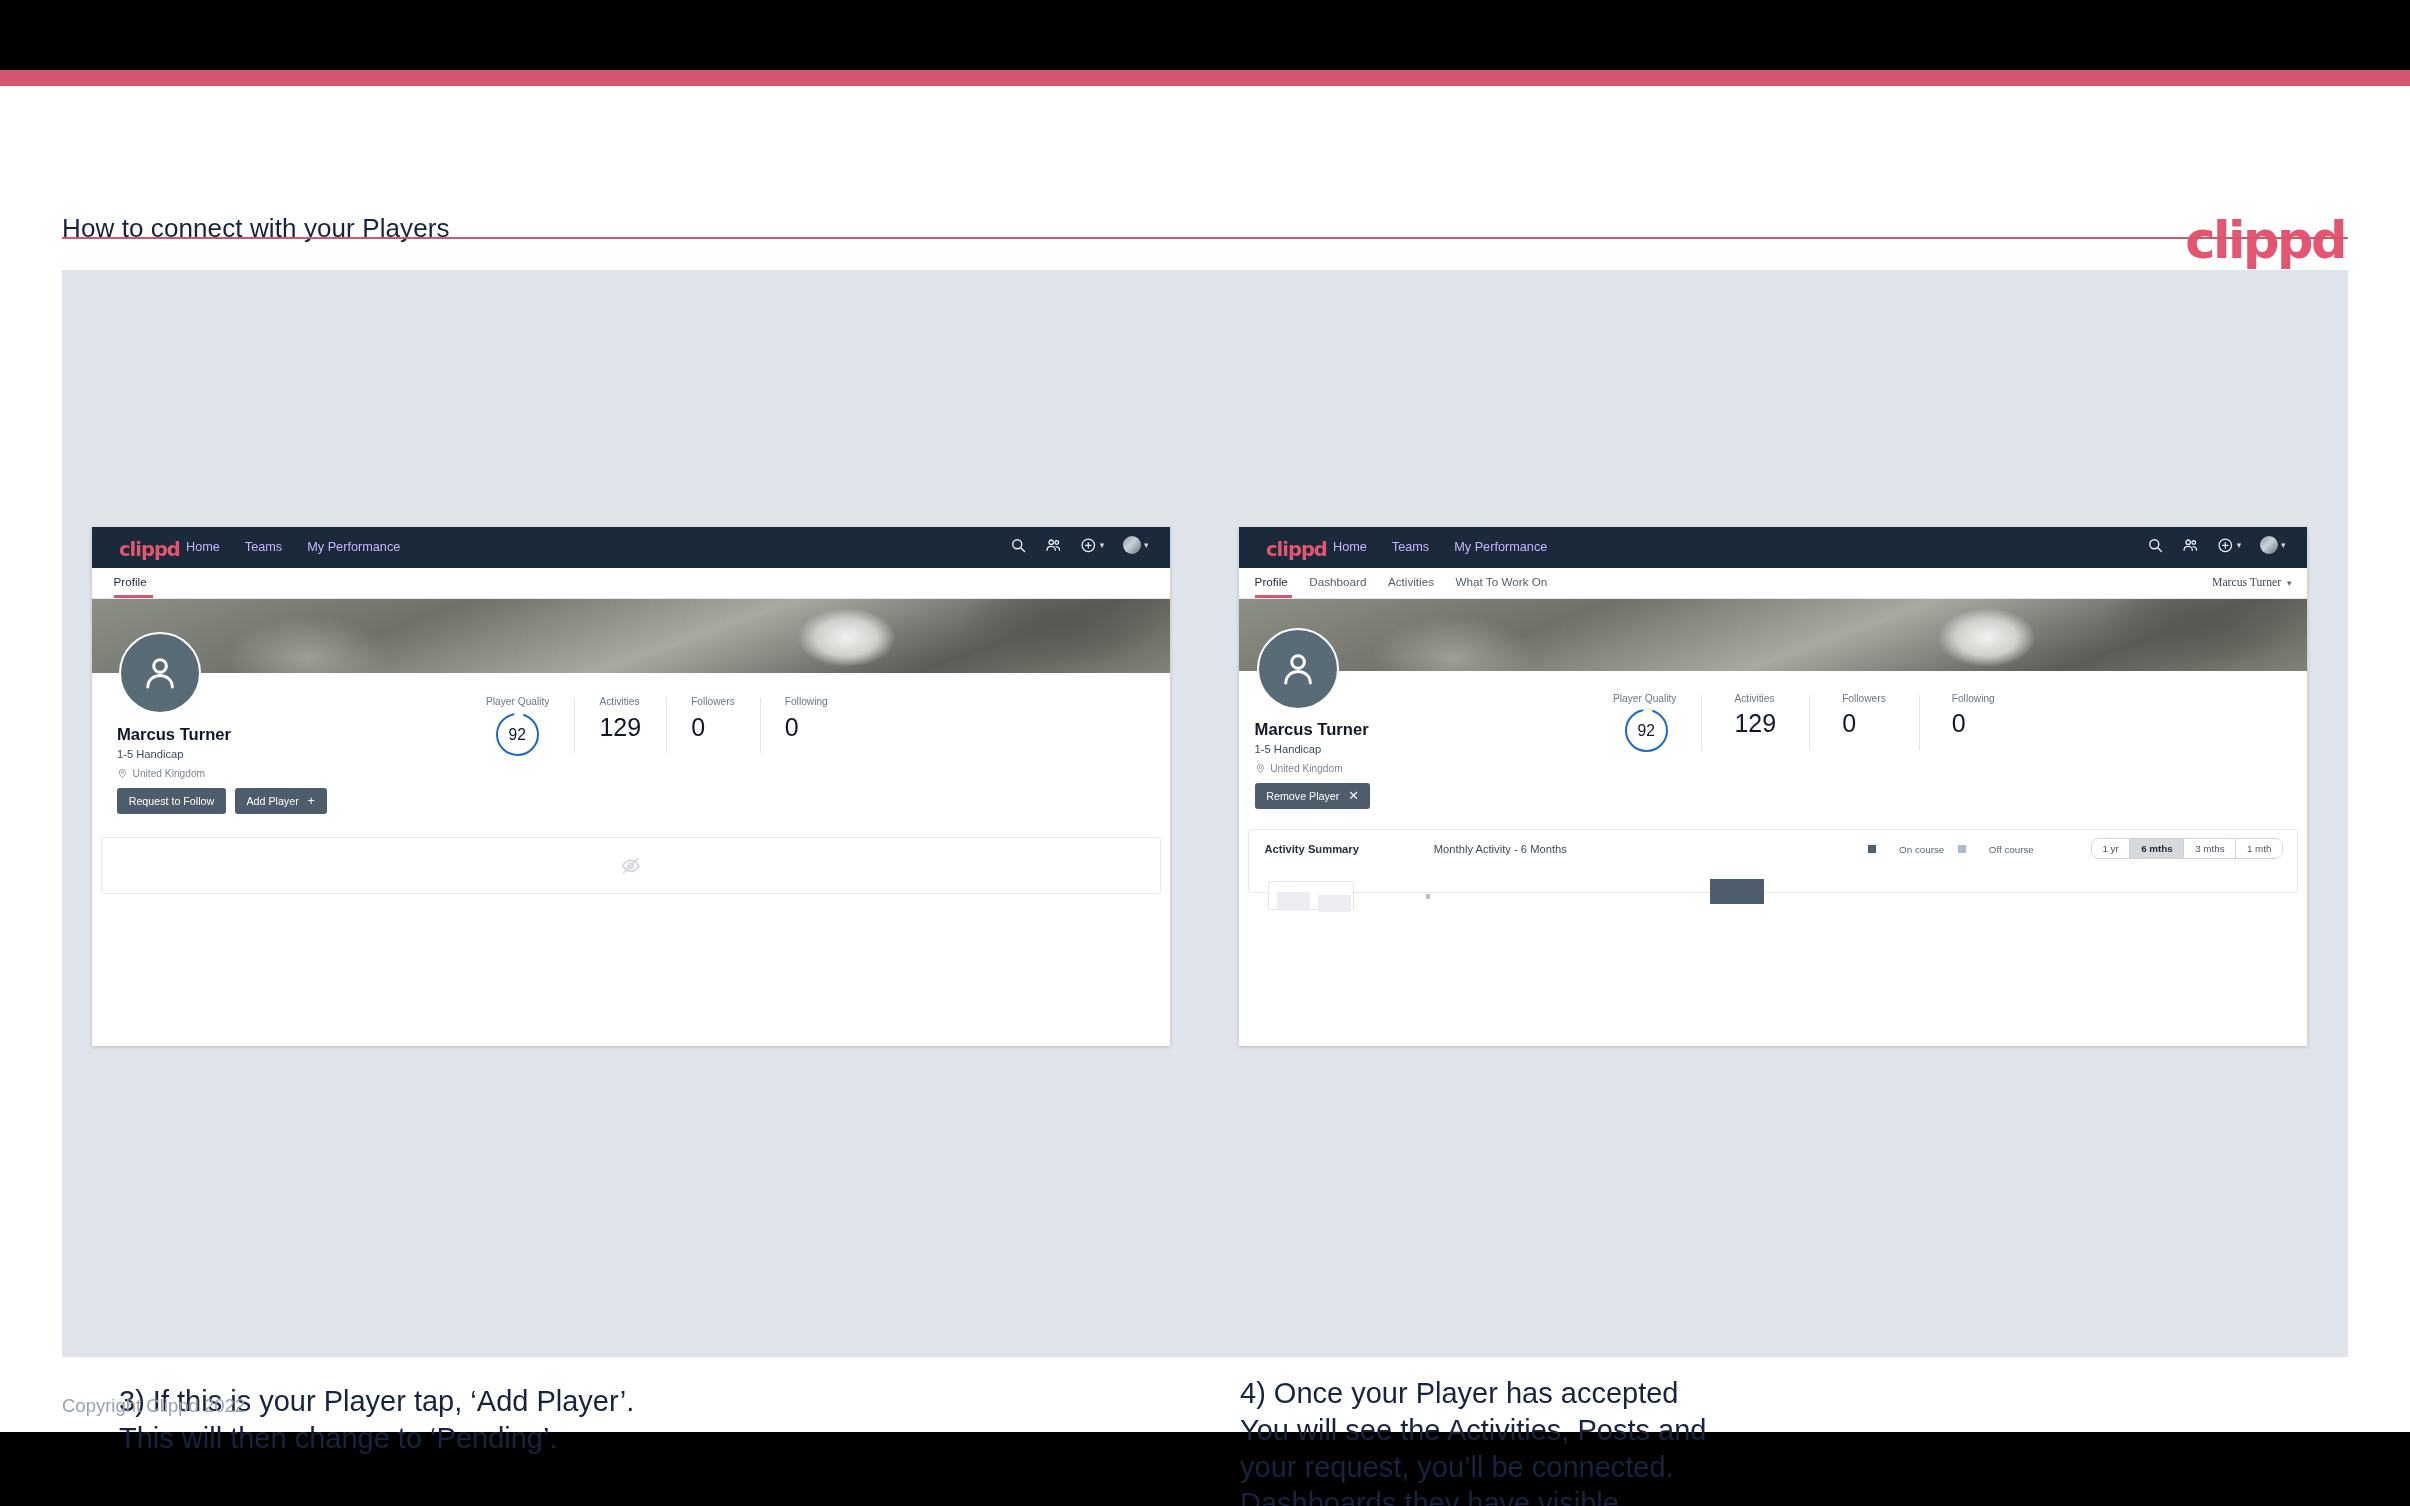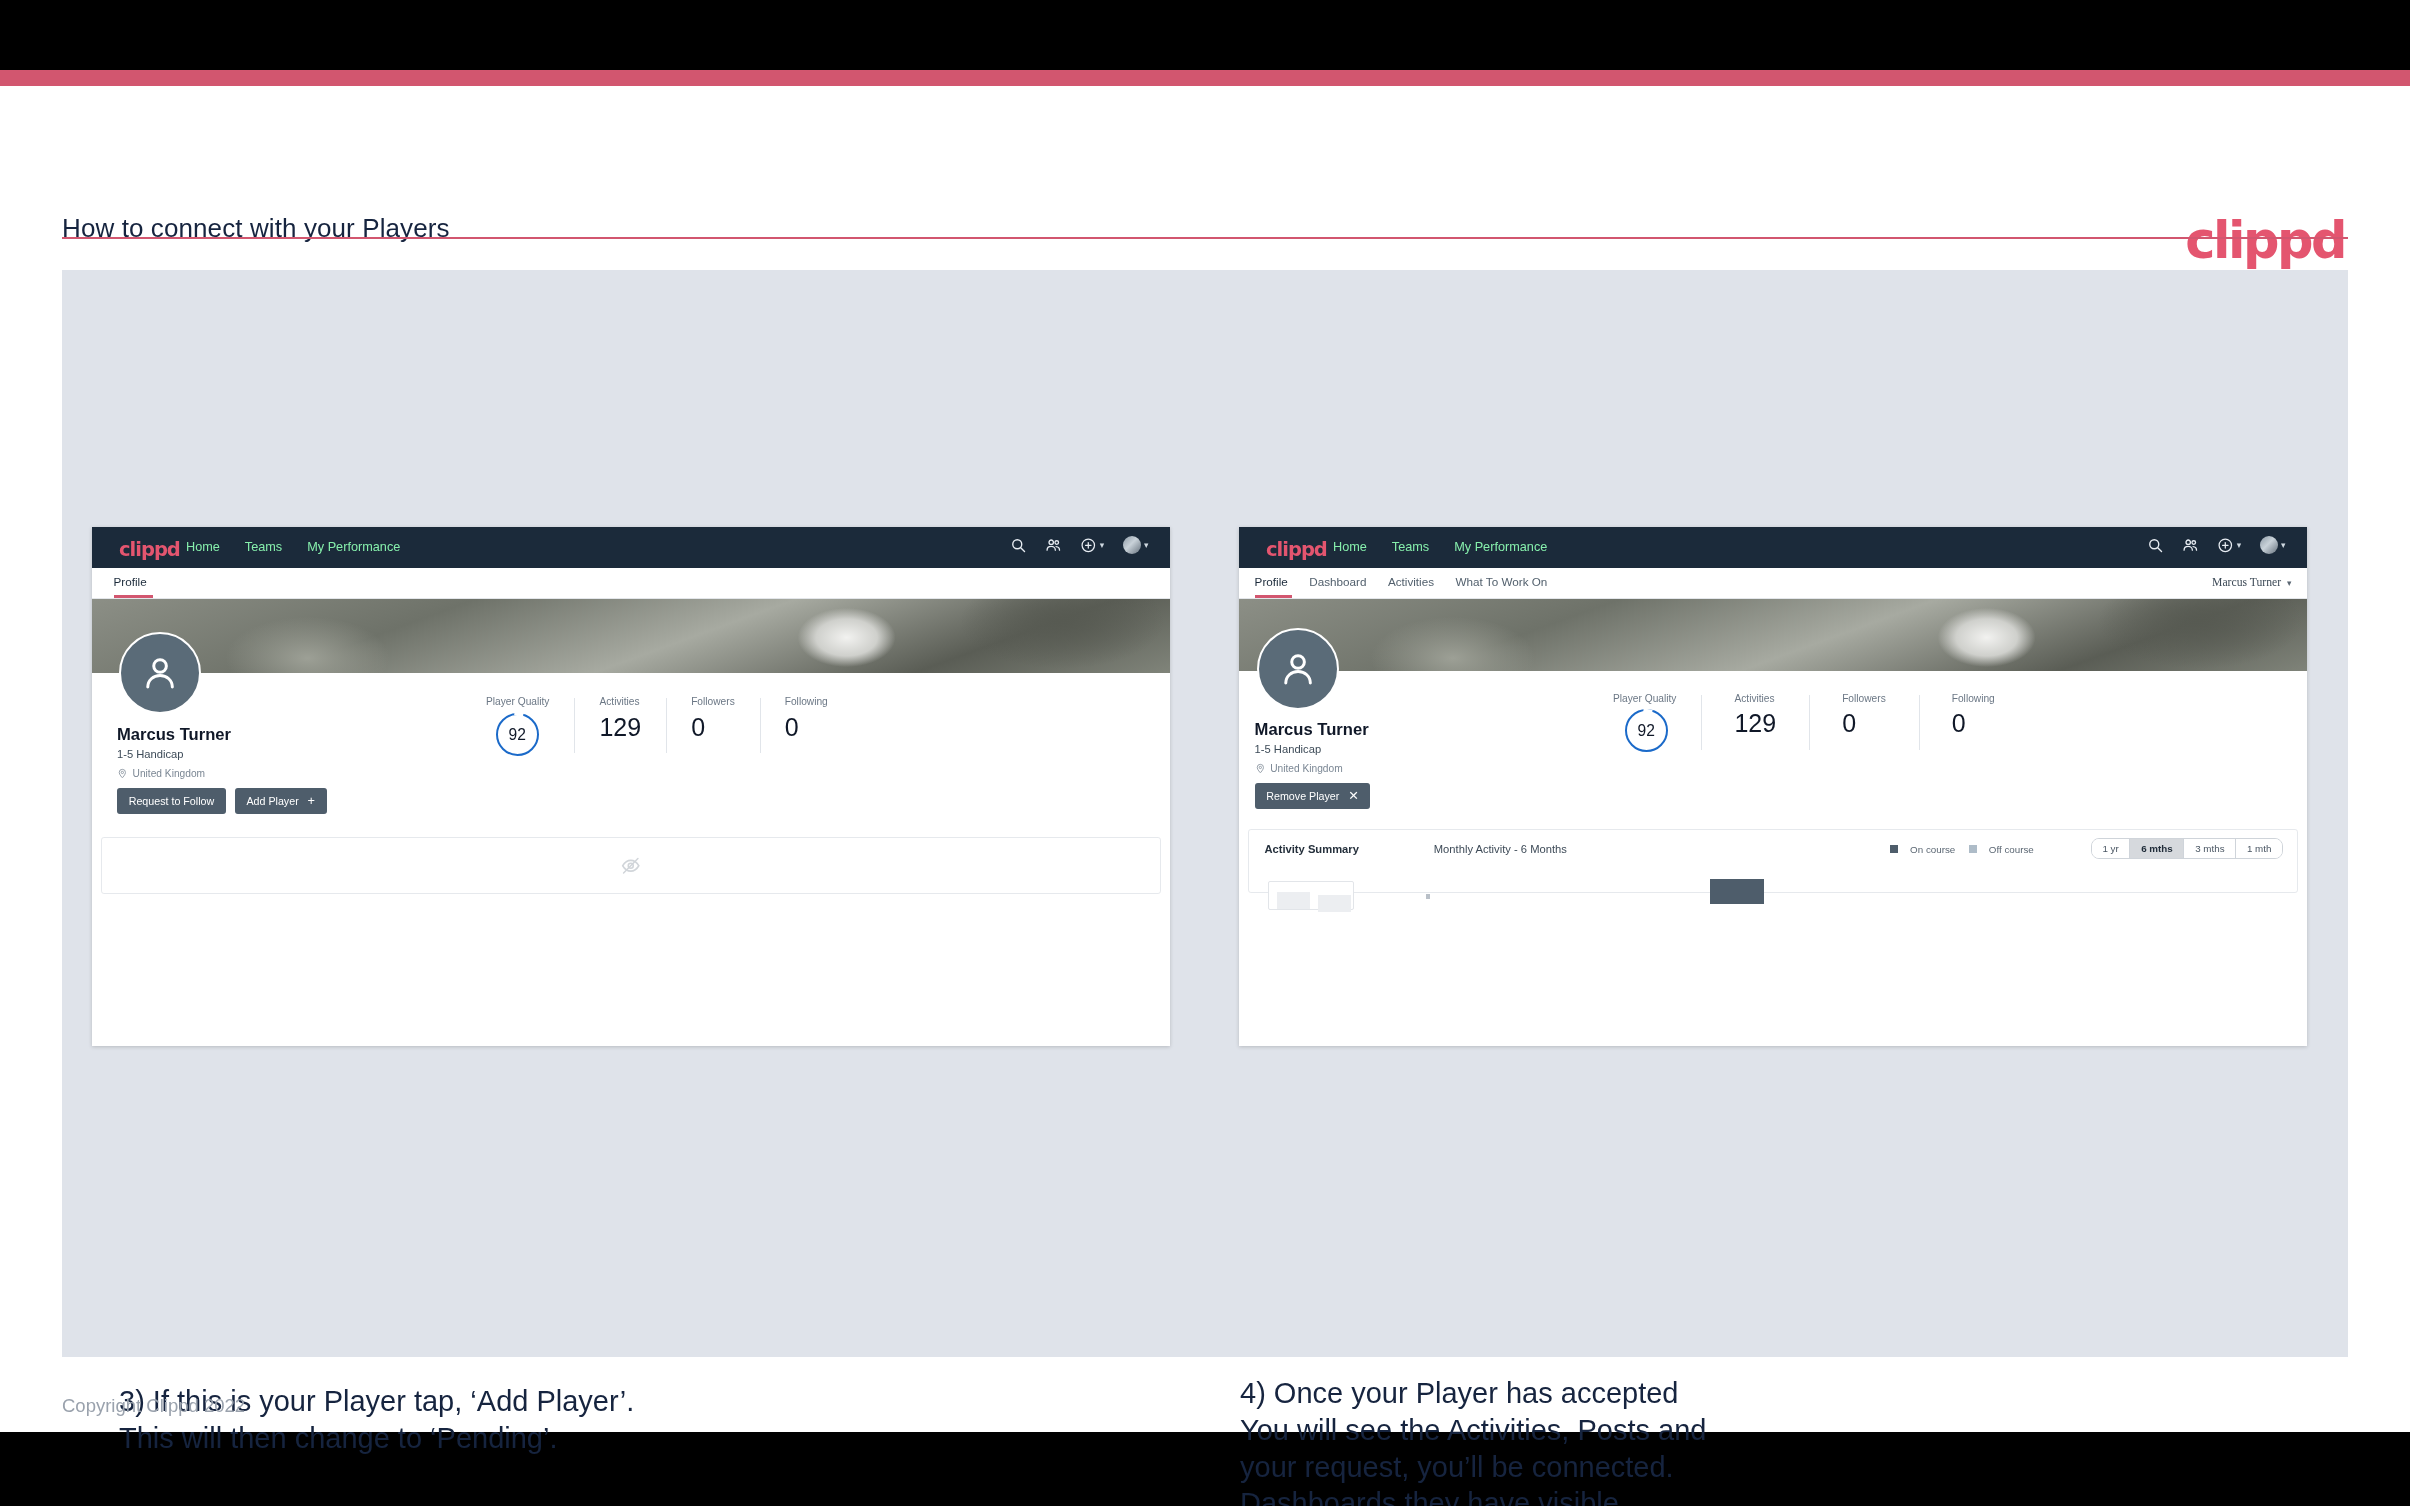--- a/index.html
+++ b/index.html
@@ -48,21 +48,21 @@
   .shot-left  { left:30px;  top:257px; width:1078px; height:519px; }
   .shot-right { left:1177px;top:257px; width:1068px; height:519px; }
 
   .appbar { position:absolute; left:0; top:0; width:100%; height:41px; background:#1b2a3a; }
   .app-logo {
     position:absolute; left:27px; top:10.7px;
     font-size:19.5px; font-weight:bold; color:#e4556f;
     letter-spacing:-1px; font-family:"DejaVu Sans", sans-serif;
   }
   .appnav { position:absolute; top:12.7px; display:flex; gap:25px; }
-  .appnav span { font-size:12.7px; color:#86efac; white-space:nowrap; }
+  .appnav span { font-size:12.7px; color:#c4b5fd; white-space:nowrap; }
   .appicons { position:absolute; top:8.8px; display:flex; align-items:center; gap:18.5px; }
   .ic { width:16.6px; height:16.6px; display:block; }
   .ic svg { width:100%; height:100%; display:block; }
   .avatar-sm {
     width:18.5px; height:18.5px; border-radius:50%;
     background:linear-gradient(135deg,#8d9aa6 0%,#c9d2d9 45%,#64707c 100%);
     display:block;
   }
   .chev { font-size:8.8px; color:#cfd8e0; margin-left:2.9px; }
 
@@ -126,21 +126,21 @@
   .hidden-card svg { width:21.5px; height:21.5px; opacity:.45; }
 
   
   .act-card {
     position:absolute; left:8.8px; width:1050px; height:64px;
     background:#fff; border:1px solid #e6e9ed; border-radius:2.9px;
   }
   .act-title { position:absolute; left:15.6px; top:12.7px; font-size:11.2px; color:#25303c; font-weight:bold; }
   .act-sub  { position:absolute; left:185px; top:12.7px; font-size:11.2px; color:#3d4a57; }
   .legend { position:absolute; right:263px; top:13.7px; display:flex; gap:13.7px; align-items:center; }
-  .legend-item { display:flex; align-items:center; gap:12px; font-size:9.8px; color:#5b6773; }
+  .legend-item { display:flex; align-items:center; gap:23px; font-size:9.8px; color:#5b6773; }
   .sw { width:7.8px; height:7.8px; display:inline-block; }
   .seg { position:absolute; right:13.7px; top:7.8px; display:flex; border:1px solid #cfd4da; border-radius:8px; overflow:hidden; }
   .seg div { font-size:9.8px; padding:3.9px 10.7px; color:#4a5663; border-right:1px solid #cfd4da; background:#fff; white-space:nowrap; }
   .seg div:last-child { border-right:none; }
   .seg div.on { background:#d6d9dd; color:#1f2b38; font-weight:bold; }
   .mini-box { position:absolute; left:19.5px; top:51px; width:86px; height:29px;
               border:1px solid #e2e5e9; border-radius:2px; background:#fff; }
   .mini-box i { position:absolute; display:block; background:#eceef1; }
   .chart-bar { position:absolute; background:#4e5d6b; }
   .shot-fade {

